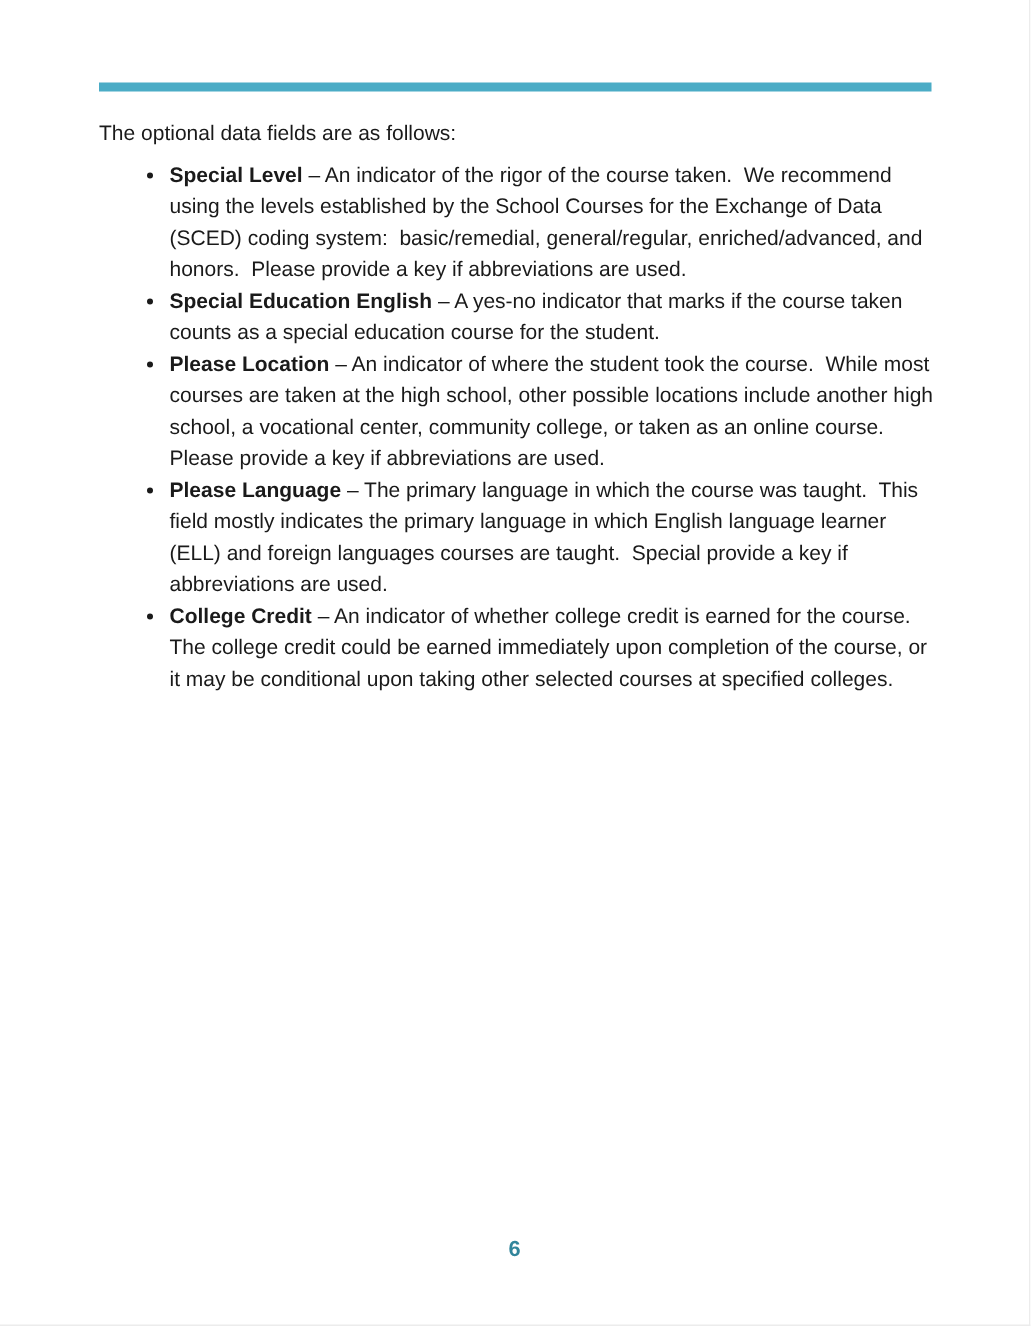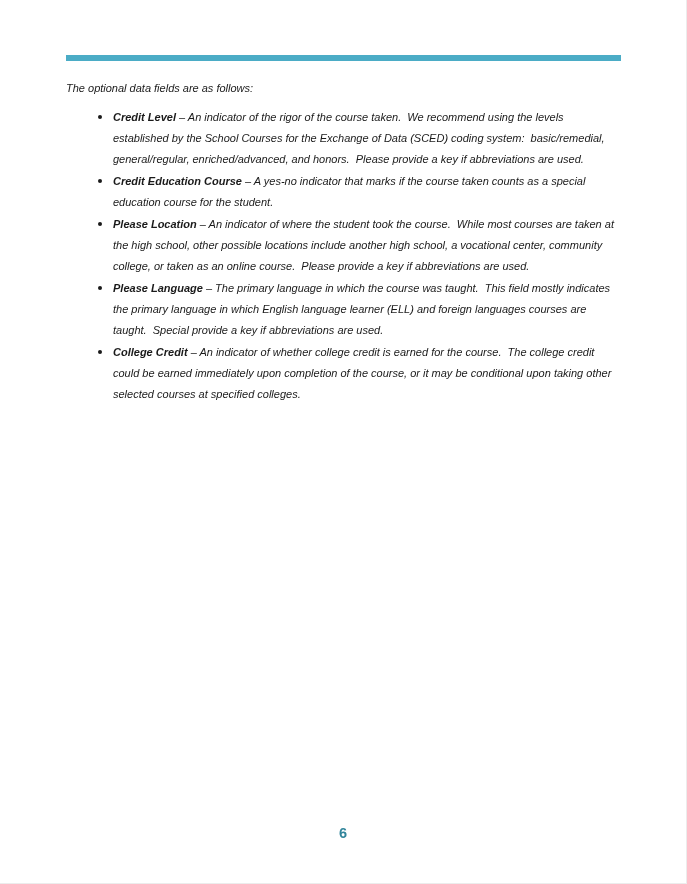--- a/index.html
+++ b/index.html
@@ -24,23 +24,22 @@
     left: 66px;
     top: 55px;
     width: 555px;
     height: 6px;
   }
   .content {
     position: absolute;
     left: 66px;
     top: 78px;
     width: 556px;
-    font-size: 11px;
+    font-size: 14px;
     line-height: 21px;
-    font-style: italic;
   }
   .intro {
     margin: 0 0 7px 0;
     white-space: pre-wrap;
   }
   .bullet-list {
     margin: 0;
     padding-left: 47px;
     list-style: disc outside;
   }
@@ -76,22 +75,22 @@
 <body>
 
 <div class="page">
 
   <div class="accent-bar" style="background: rgb(75, 172, 198);"></div>
 
   <div class="content">
     <p class="intro">The optional data fields are as follows:</p>
 
     <ul class="bullet-list">
-      <li><span class="term">Credit Level</span><span class="bullet-text"> – An indicator of the rigor of the course taken.  We recommend using the levels established by the School Courses for the Exchange of Data (SCED) coding system:  basic/remedial, general/regular, enriched/advanced, and honors.  Please provide a key if abbreviations are used.</span></li>
-      <li><span class="term">Credit Education Course</span><span class="bullet-text"> – A yes-no indicator that marks if the course taken counts as a special education course for the student.</span></li>
+      <li><span class="term">Special Level</span><span class="bullet-text"> – An indicator of the rigor of the course taken.  We recommend using the levels established by the School Courses for the Exchange of Data (SCED) coding system:  basic/remedial, general/regular, enriched/advanced, and honors.  Please provide a key if abbreviations are used.</span></li>
+      <li><span class="term">Special Education English</span><span class="bullet-text"> – A yes-no indicator that marks if the course taken counts as a special education course for the student.</span></li>
       <li><span class="term">Please Location</span><span class="bullet-text"> – An indicator of where the student took the course.  While most courses are taken at the high school, other possible locations include another high school, a vocational center, community college, or taken as an online course.  Please provide a key if abbreviations are used.</span></li>
       <li><span class="term">Please Language</span><span class="bullet-text"> – The primary language in which the course was taught.  This field mostly indicates the primary language in which English language learner (ELL) and foreign languages courses are taught.  Special provide a key if abbreviations are used.</span></li>
       <li><span class="term">College Credit</span><span class="bullet-text"> – An indicator of whether college credit is earned for the course.  The college credit could be earned immediately upon completion of the course, or it may be conditional upon taking other selected courses at specified colleges.</span></li>
     </ul>
   </div>
 
   <div class="footer">
     <span class="page-number" style="color: rgb(49, 133, 155);">6</span>
   </div>
 

